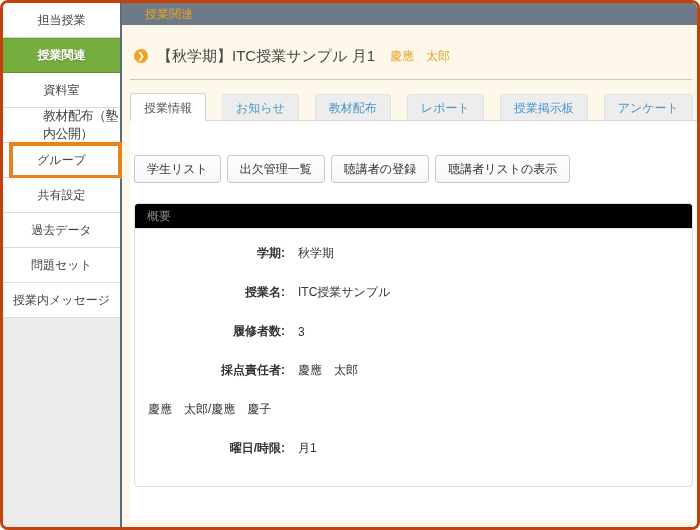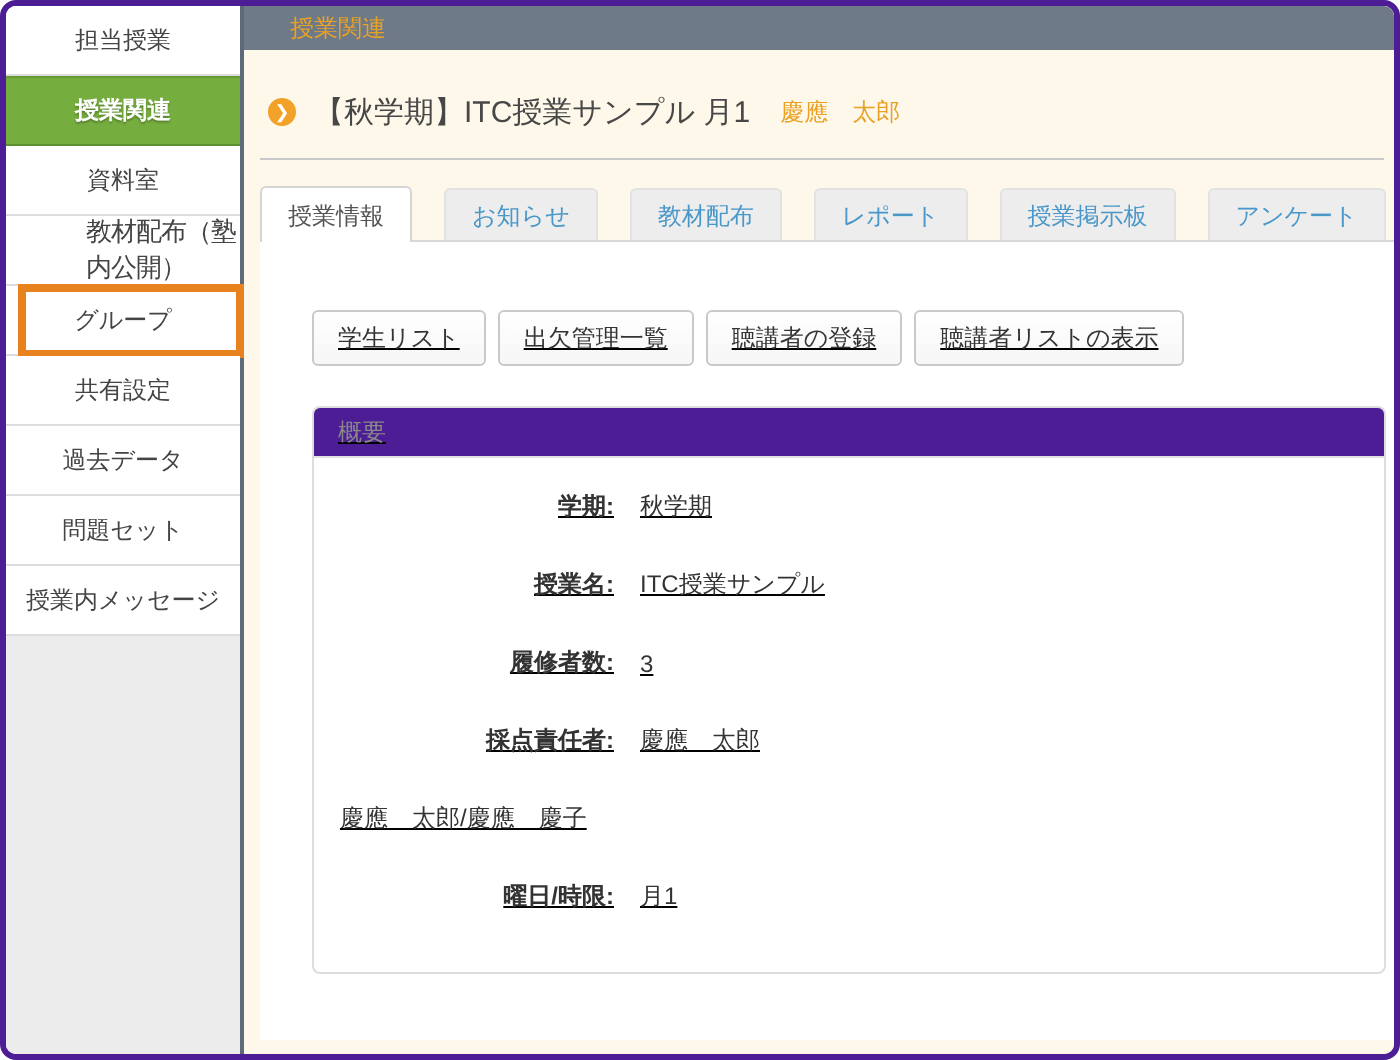--- a/index.html
+++ b/index.html
@@ -1,18 +1,18 @@
 <!DOCTYPE html>
 <html><head>
 <meta charset="utf-8">
 <style>
   * { margin:0; padding:0; box-sizing:border-box; }
   html,body { width:700px; height:530px; background:#fff;
     font-family:"Liberation Sans","DejaVu Sans",sans-serif; }
-  .frame { width:700px; height:530px; border:3px solid #4c1d95; border-radius:8px;
+  .frame { width:700px; height:530px; border:3px solid #c2410c; border-radius:8px;
     overflow:hidden; display:flex; background:#fdf8e9; }
 
   
   .sidebar { width:119px; flex:0 0 119px; background:#ececec; display:flex;
     flex-direction:column; border-right:2px solid #5c6a7a; }
   .sb-item { height:35px; background:#fff; border-bottom:1px solid #ddd;
     display:flex; align-items:center; justify-content:center;
     font-size:12px; color:#444; cursor:pointer; position:relative; }
   .sb-item.small { font-size:13px; letter-spacing:-0.5px;padding-left:40px; }
   .sb-item.active { background:#76ad3f; border-bottom:1px solid #5d9130;
@@ -37,29 +37,29 @@
   .tabs { display:flex; align-items:flex-end; gap:16px; height:28px;
     margin:12px 0 0 8px; position:relative; z-index:2; }
   .tab { height:26px; line-height:26px; padding:0 13px; background:#ededed;
     border:1px solid #e2e2e2; border-bottom:none; border-radius:3px 3px 0 0;
     font-size:12px; color:#4a97c9; cursor:pointer; white-space:nowrap; }
   .tab.active { height:28px; line-height:29px; background:#fff; color:#555;
     border-color:#d5d5d5; margin-bottom:-1px; position:relative; z-index:3; }
 
   
   .panel { flex:1; margin:0 0 7px 8px; background:#fff; border-top:1px solid #d8d8d8;
-    position:relative; z-index:1; padding:34px 0 0 26px;text-decoration:underline; }
+    position:relative; z-index:1; padding:34px 0 0 4px; }
   .btn-row { display:flex; gap:6px; }
   .btn { height:28px; padding:0 12px; background:linear-gradient(#ffffff,#f6f6f6);
     border:1px solid #c9c9c9; border-radius:3px; font-size:12px; color:#333;
     cursor:pointer; font-family:inherit; }
 
   .overview { margin:20px 4px 0 0; border:1px solid #ddd; border-radius:4px;
     overflow:hidden; background:#fff; }
-  .ov-header { height:25px; line-height:25px; background:#4c1d95;
+  .ov-header { height:25px; line-height:25px; background:#000000;
     border-bottom:1px solid #e2e2e2; padding-left:12px; font-size:12px; color:#888; }
   .ov-body { padding:5px 0 18px 0; }
   .ov-row { height:39px; display:flex; align-items:center; font-size:12px; color:#333; }
   .ov-label { width:150px; text-align:right; font-weight:bold; flex:0 0 150px; }
   .ov-value { margin-left:13px; }
 </style>
 </head>
 <body>
 
 <div class="frame">

